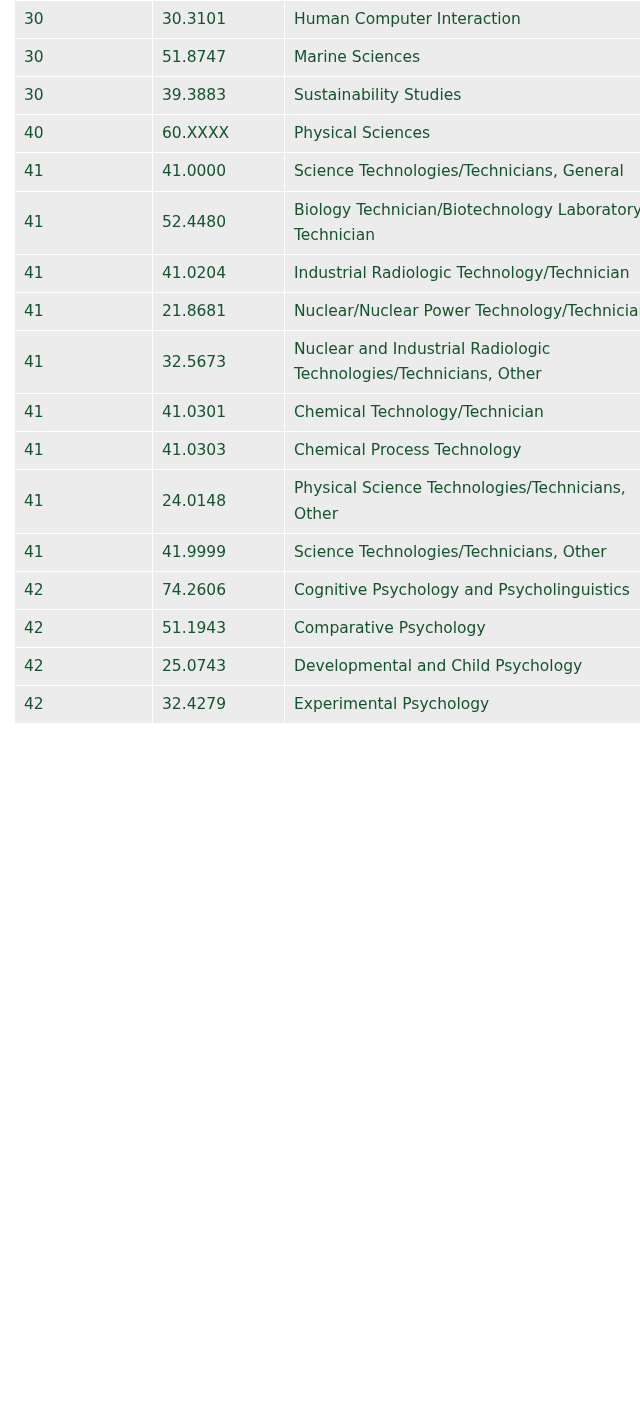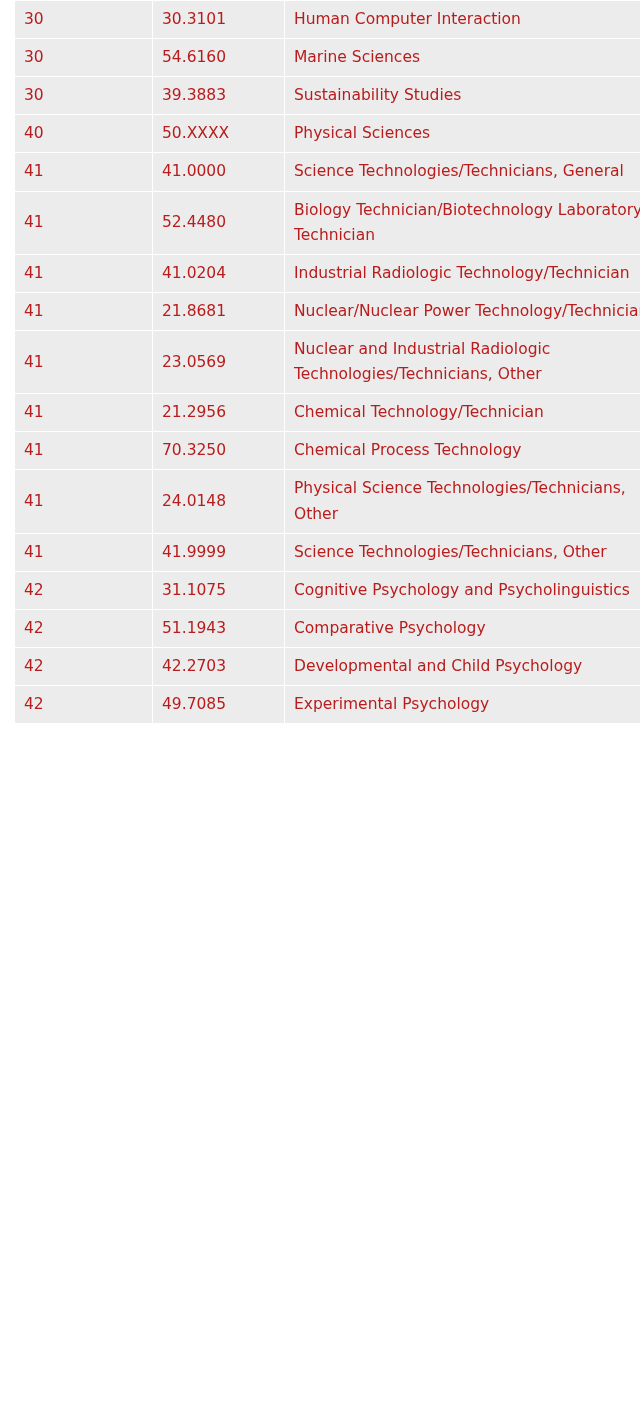--- a/index.html
+++ b/index.html
@@ -19,21 +19,21 @@
   }
   table.cip-table {
     border-collapse: collapse;
     width: 618px;
     table-layout: fixed;
     background: #eceded;
   }
   table.cip-table td {
     border: 1px solid #ffffff;
     background: #ececec;
-    color: #b91c1c;
+    color: #14532d;
     font-size: 15.5px;
     line-height: 1.62;
     vertical-align: middle;
     padding: 6px 10px 6px 9px;
     word-wrap: break-word;
   }
   td.col-series {
     width: 118px;
   }
   td.col-code {
@@ -49,31 +49,31 @@
 <div class="table-wrap">
   <table class="cip-table">
     <tbody>
         <tr>
           <td class="col-series">30</td>
           <td class="col-code">30.3101</td>
           <td class="col-title">Human Computer Interaction</td>
         </tr>
         <tr>
           <td class="col-series">30</td>
-          <td class="col-code">54.6160</td>
+          <td class="col-code">51.8747</td>
           <td class="col-title">Marine Sciences</td>
         </tr>
         <tr>
           <td class="col-series">30</td>
           <td class="col-code">39.3883</td>
           <td class="col-title">Sustainability Studies</td>
         </tr>
         <tr>
           <td class="col-series">40</td>
-          <td class="col-code">50.XXXX</td>
+          <td class="col-code">60.XXXX</td>
           <td class="col-title">Physical Sciences</td>
         </tr>
         <tr>
           <td class="col-series">41</td>
           <td class="col-code">41.0000</td>
           <td class="col-title">Science Technologies/Technicians, General</td>
         </tr>
         <tr>
           <td class="col-series">41</td>
           <td class="col-code">52.4480</td>
@@ -84,58 +84,58 @@
           <td class="col-code">41.0204</td>
           <td class="col-title">Industrial Radiologic Technology/Technician</td>
         </tr>
         <tr>
           <td class="col-series">41</td>
           <td class="col-code">21.8681</td>
           <td class="col-title">Nuclear/Nuclear Power Technology/Technician</td>
         </tr>
         <tr>
           <td class="col-series">41</td>
-          <td class="col-code">23.0569</td>
+          <td class="col-code">32.5673</td>
           <td class="col-title">Nuclear and Industrial Radiologic Technologies/Technicians, Other</td>
         </tr>
         <tr>
           <td class="col-series">41</td>
-          <td class="col-code">21.2956</td>
+          <td class="col-code">41.0301</td>
           <td class="col-title">Chemical Technology/Technician</td>
         </tr>
         <tr>
           <td class="col-series">41</td>
-          <td class="col-code">70.3250</td>
+          <td class="col-code">41.0303</td>
           <td class="col-title">Chemical Process Technology</td>
         </tr>
         <tr>
           <td class="col-series">41</td>
           <td class="col-code">24.0148</td>
           <td class="col-title">Physical Science Technologies/Technicians, Other</td>
         </tr>
         <tr>
           <td class="col-series">41</td>
           <td class="col-code">41.9999</td>
           <td class="col-title">Science Technologies/Technicians, Other</td>
         </tr>
         <tr>
           <td class="col-series">42</td>
-          <td class="col-code">31.1075</td>
+          <td class="col-code">74.2606</td>
           <td class="col-title">Cognitive Psychology and Psycholinguistics</td>
         </tr>
         <tr>
           <td class="col-series">42</td>
           <td class="col-code">51.1943</td>
           <td class="col-title">Comparative Psychology</td>
         </tr>
         <tr>
           <td class="col-series">42</td>
-          <td class="col-code">42.2703</td>
+          <td class="col-code">25.0743</td>
           <td class="col-title">Developmental and Child Psychology</td>
         </tr>
         <tr>
           <td class="col-series">42</td>
-          <td class="col-code">49.7085</td>
+          <td class="col-code">32.4279</td>
           <td class="col-title">Experimental Psychology</td>
         </tr>
       </tbody>
   </table>
 </div>
 
 </body></html>

